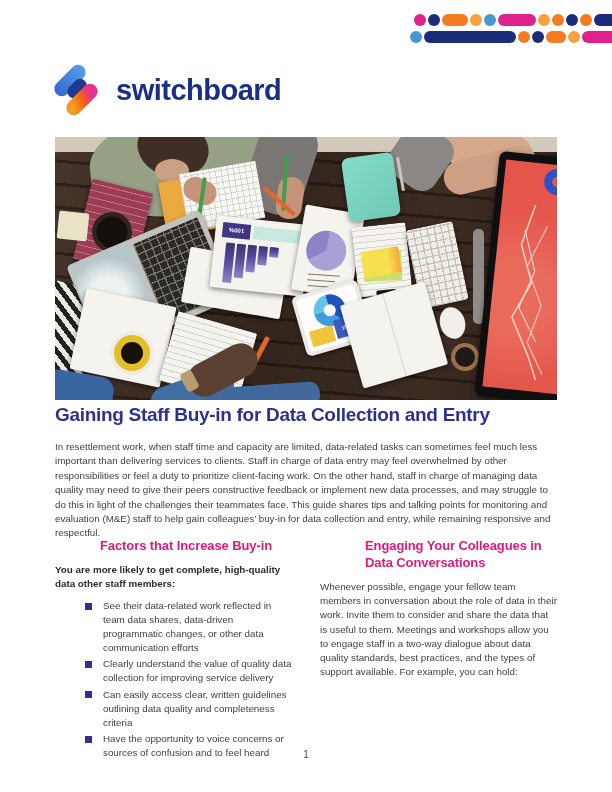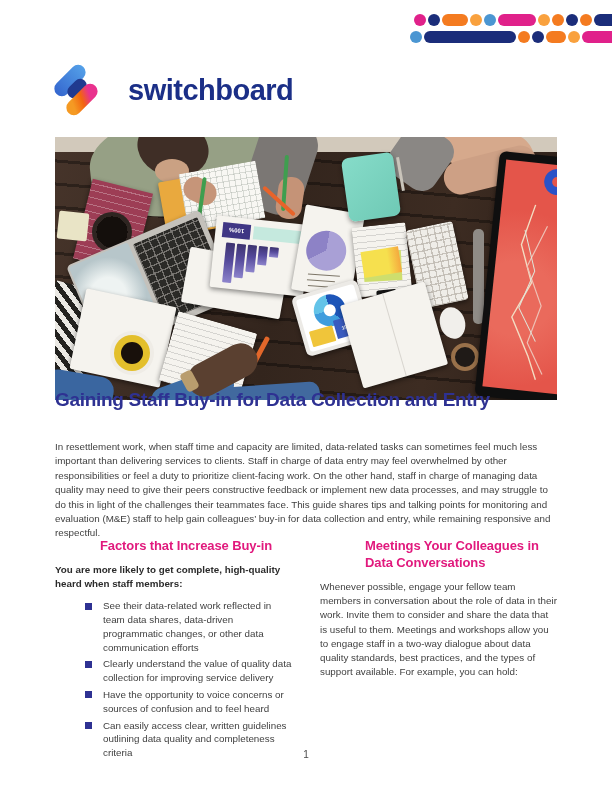--- a/index.html
+++ b/index.html
@@ -13,21 +13,21 @@
   .dot{width:12px;}
   .c-m{background:#e0218a}.c-n{background:#1b2d7a}.c-o{background:#f47b20}
   .c-lo{background:#f9a13e}.c-b{background:#4b96d2}
   
   .logo{position:absolute;left:50px;top:62px;display:flex;align-items:center;}
   .logo-icon{position:relative;width:54px;height:56px;flex:none;}
   .logo-icon .pill{position:absolute;width:38px;height:15px;border-radius:8px;}
   .p-blue{left:1px;top:11px;transform:rotate(-45deg);background:linear-gradient(90deg,#3567cf,#54a0e8);}
   .p-navy{left:16px;top:20px;width:22px!important;height:13px!important;transform:rotate(-45deg);background:#203a8f;}
   .p-warm{left:13px;top:30px;transform:rotate(-45deg);background:linear-gradient(115deg,#f59a23 25%,#f2650f 50%,#e9328e 72%);}
-  .logo-text{margin-left:24px;}
+  .logo-text{margin-left:12px;}
   .brand-name{font-size:29px;font-weight:bold;color:#1b2f87;letter-spacing:-0.5px;line-height:1;}
   .brand-tagline{font-size:11px;color:#2484b8;letter-spacing:0.2px;margin-top:3px;}
   
   .hero{
     position:absolute;left:55px;top:137px;width:502px;height:263px;overflow:hidden;
     background:
       repeating-linear-gradient(185deg, rgba(0,0,0,0) 0 20px, rgba(0,0,0,.35) 20px 23px),
       linear-gradient(100deg,#46342a,#33251d 45%,#3d2c22 75%,#2c1f18);
   }
   .ph{position:absolute;}
@@ -43,21 +43,21 @@
       #efede8;}
   .keys-dark{background:
       repeating-linear-gradient(90deg, rgba(125,122,118,.9) 0 1.3px, transparent 1.3px 8px),
       repeating-linear-gradient(0deg, rgba(125,122,118,.9) 0 1.3px, transparent 1.3px 8px),
       #2b2a27;}
   .bars{display:flex;align-items:flex-start;gap:2px;}
   .bar{width:9px;background:linear-gradient(180deg,#3d336f 0%,#554a9b 45%,#8d84cc 100%);border-radius:1px;}
   .tiny-label{color:#ffffff;font-size:6px;font-weight:bold;line-height:1;}
   
   .title{
-    position:absolute;left:55px;top:389px;width:502px;
+    position:absolute;left:55px;top:404px;width:502px;
     font-size:19px;font-weight:bold;color:#2e3192;letter-spacing:-0.3px;
   }
   .intro{
     position:absolute;left:55px;top:440px;width:502px;
     font-size:9.8px;line-height:14.4px;color:#3f3f3f;
   }
   .columns{position:absolute;left:55px;top:537px;width:502px;display:flex;gap:28px;}
   .col{width:237px;flex:none;}
   .sec-heading{font-size:13px;font-weight:bold;color:#e1197d;line-height:17px;margin:0 0 9px 0;letter-spacing:-0.1px;padding-left:45px;}
   .bold-intro{font-size:9.8px;font-weight:bold;color:#2b2b2b;line-height:13.6px;margin-bottom:9px;}
@@ -218,28 +218,28 @@
       </div>
     </div>
   </div>
 
   <h1 class="title" style="margin:0;">Gaining Staff Buy-in for Data Collection and Entry</h1>
   <p class="intro" style="margin:0;">In resettlement work, when staff time and capacity are limited, data-related tasks can sometimes feel much less important than delivering services to clients. Staff in charge of data entry may feel overwhelmed by other responsibilities or feel a duty to prioritize client-facing work. On the other hand, staff in charge of managing data quality may need to give their peers constructive feedback or implement new data processes, and may struggle to do this in light of the challenges their teammates face. This guide shares tips and talking points for monitoring and evaluation (M&amp;E) staff to help gain colleagues’ buy-in for data collection and entry, while remaining responsive and respectful.</p>
 
   <div class="columns">
     <div class="col">
       <h2 class="sec-heading">Factors that Increase Buy-in</h2>
-      <div class="bold-intro">You are more likely to get complete, high-quality heard when staff members:</div>
+      <div class="bold-intro">You are more likely to get complete, high-quality data other staff members:</div>
       <ul class="blist">
         <li>See their data-related work reflected in team data shares, data-driven programmatic changes, or other data communication efforts</li>
         <li>Clearly understand the value of quality data collection for improving service delivery</li>
+        <li>Can easily access clear, written guidelines outlining data quality and completeness criteria</li>
         <li>Have the opportunity to voice concerns or sources of confusion and to feel heard</li>
-        <li>Can easily access clear, written guidelines outlining data quality and completeness criteria</li>
       </ul>
     </div>
     <div class="col">
-      <h2 class="sec-heading">Meetings Your Colleagues in Data Conversations</h2>
+      <h2 class="sec-heading">Engaging Your Colleagues in Data Conversations</h2>
       <p class="body">Whenever possible, engage your fellow team members in conversation about the role of data in their work. Invite them to consider and share the data that is useful to them. Meetings and workshops allow you to engage staff in a two-way dialogue about data quality standards, best practices, and the types of support available. For example, you can hold:</p>
     </div>
   </div>
 
   <div class="pagenum">1</div>
 </div>
 
 </body></html>

